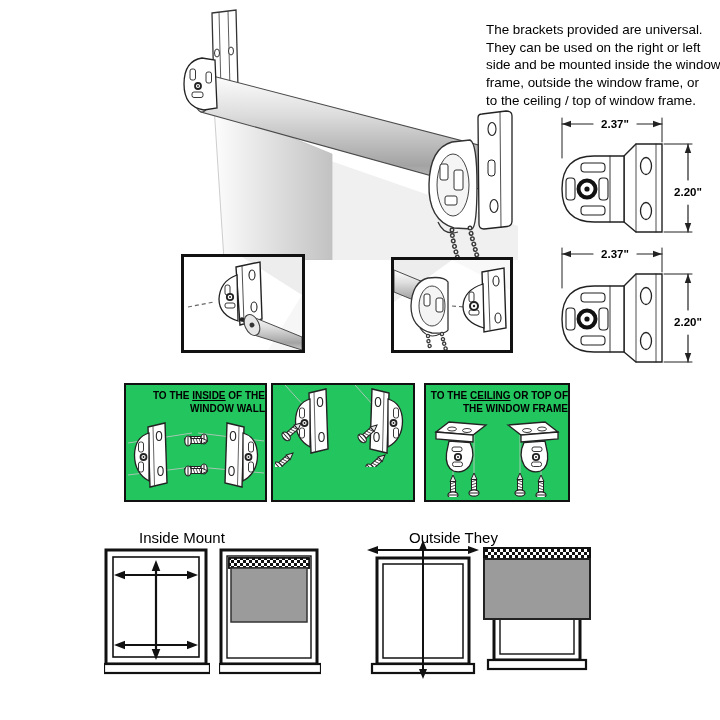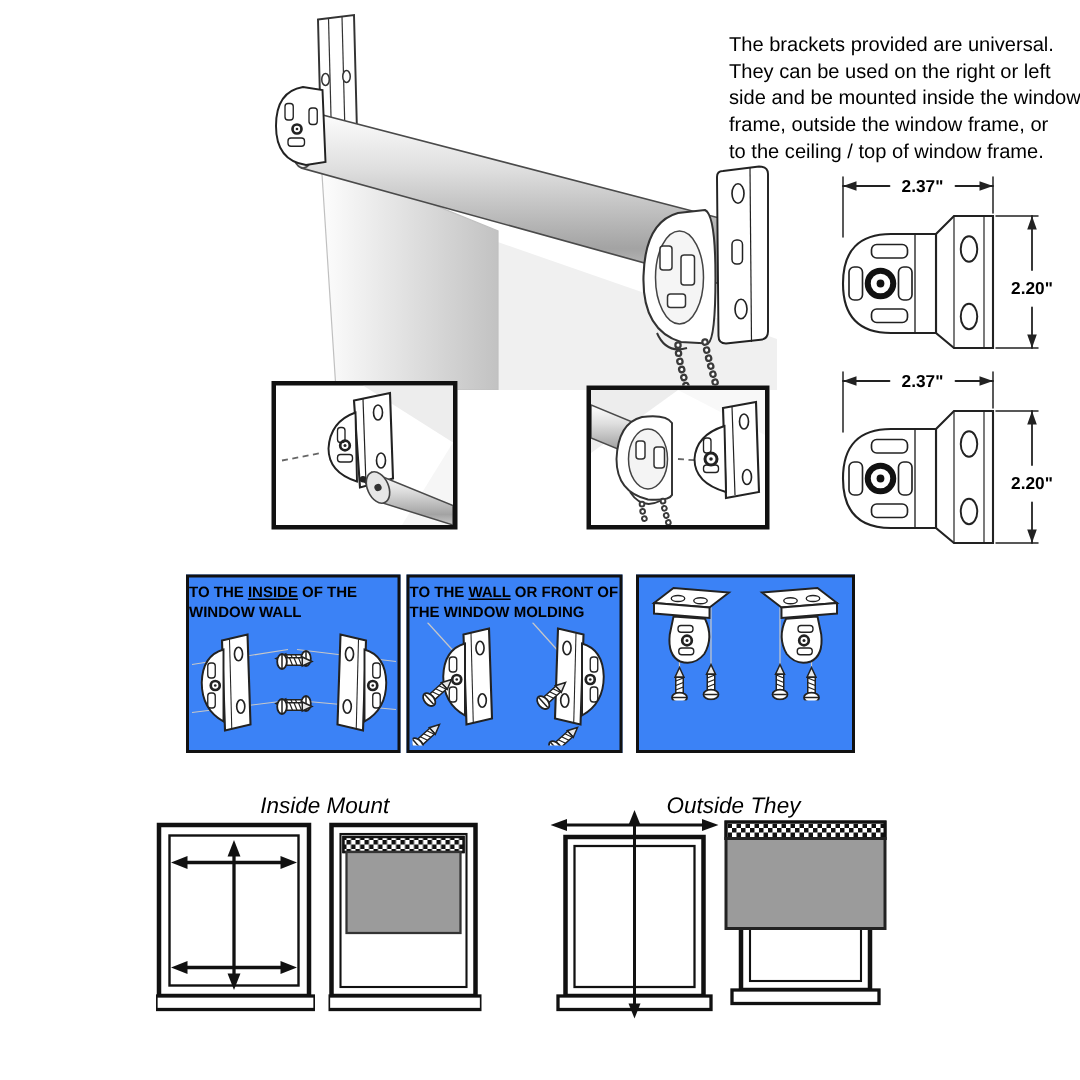--- a/index.html
+++ b/index.html
@@ -1,24 +1,24 @@
 <!DOCTYPE html>
 <html><head>
 <meta charset="utf-8">
 <style>
   html,body{margin:0;padding:0;}
   body{width:720px;height:720px;background:#ffffff;position:relative;overflow:hidden;
        font-family:"Liberation Sans","DejaVu Sans",sans-serif;color:#111;}
   .abs{position:absolute;}
   .intro{font-size:13.4px;line-height:1.32;white-space:pre-line;color:#000;}
-  .mount-box{border:2.5px solid #111;background:#3b82f6;box-sizing:border-box;text-align:left;}
+  .mount-box{border:2.5px solid #111;background:#22c55e;box-sizing:border-box;text-align:right;}
   .mount-box .box-title{font-weight:bold;font-size:10px;line-height:1.25;padding-top:5px;color:#000;}
   .mount-box .u{text-decoration:underline;}
   .detail-box{border:3px solid #111;background:#fff;box-sizing:border-box;overflow:hidden;}
-  .mount-label{font-size:15px;text-align:center;color:#000;font-style:italic;}
+  .mount-label{font-size:15px;color:#000;}
   svg{display:block;}
   text{font-family:"Liberation Sans","DejaVu Sans",sans-serif;}
 </style>
 </head>
 <body>
 
 <svg width="0" height="0" style="position:absolute" aria-hidden="true">
   <defs>
     <pattern id="check" width="6" height="6" patternUnits="userSpaceOnUse">
       <rect width="6" height="6" fill="#fff"></rect>
@@ -230,37 +230,37 @@
     <use href="#brkt" transform="translate(4,6)"></use>
     <use href="#screw" transform="translate(56,24) rotate(180)"></use>
     <use href="#screw" transform="translate(56,54) rotate(180)"></use>
     <use href="#brkt" transform="translate(132,6) scale(-1,1)"></use>
     <use href="#screw" transform="translate(80,26)"></use>
     <use href="#screw" transform="translate(80,56)"></use>
   </svg>
 </div>
 
 <div class="abs mount-box" style="left:271px;top:383px;width:144px;height:119px;">
-  <div class="box-title">
-    <span>TO THE </span><span class="u">WALL</span><span> OR FRONT OF</span><br>
-    <span>THE WINDOW MOLDING</span>
-  </div>
   <svg width="136" height="82" viewBox="0 0 136 82" style="margin:0 auto">
     <line x1="10" y1="0" x2="50" y2="44" stroke="#c8c8c8" stroke-width="0.8"></line>
     <line x1="80" y1="0" x2="116" y2="40" stroke="#c8c8c8" stroke-width="0.8"></line>
     <use href="#brkt" transform="translate(18,2)"></use>
     <use href="#screw" transform="translate(26,38) rotate(-42)"></use>
     <use href="#screw" transform="translate(18,68) rotate(-42)"></use>
     <use href="#brkt" transform="translate(130,2) scale(-1,1)"></use>
     <use href="#screw" transform="translate(102,40) rotate(-42)"></use>
     <use href="#screw" transform="translate(110,70) rotate(-42)"></use>
   </svg>
 </div>
 
 <div class="abs mount-box" style="left:424px;top:383px;width:146px;height:119px;">
+  <div class="box-title">
+    <span>TO THE </span><span class="u">CEILING</span><span> OR TOP OF</span><br>
+    <span>THE WINDOW FRAME</span>
+  </div>
   <svg width="138" height="82" viewBox="0 0 138 82" style="margin:0 auto">
     <use href="#ceilUnit" transform="translate(8,2)"></use>
     <use href="#ceilUnit" transform="translate(130,2) scale(-1,1)"></use>
   </svg>
 </div>
 
 <div class="abs mount-label" style="left:139px;top:529px;width:155px;">Inside Mount</div>
 <div class="abs mount-label" style="left:409px;top:529px;width:160px;">Outside They</div>
 
 <svg class="abs" style="left:104px;top:548px;" width="106" height="128" viewBox="0 0 106 128">

